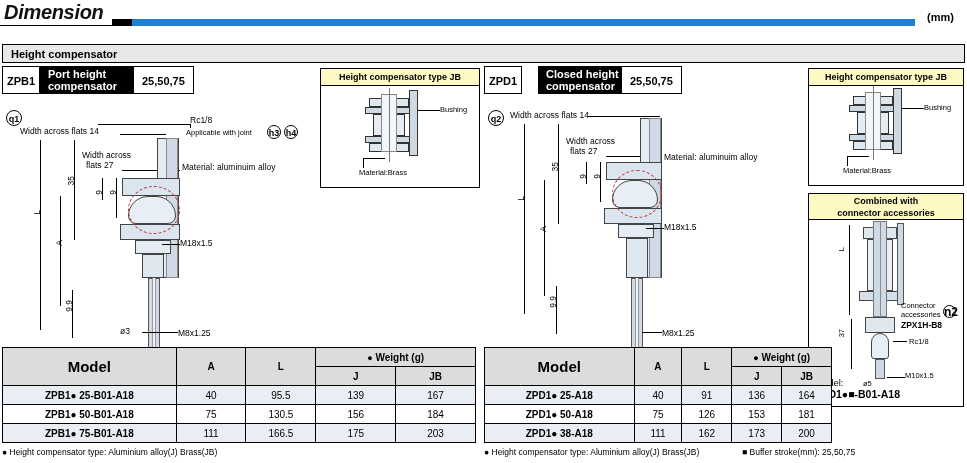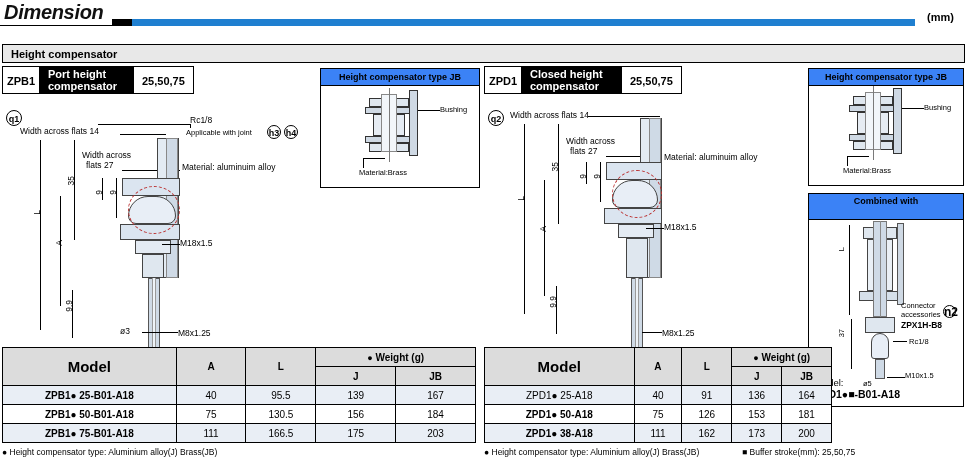--- a/index.html
+++ b/index.html
@@ -67,21 +67,21 @@
     position:absolute; top:0; height:28px;
     border:1px solid #000; border-left:none; background:#fff;
     font-size:11px; font-weight:bold; line-height:28px; padding:0 8px;
   }
   
   .inset {
     position:absolute; border:1px solid #000; background:#fff;
   }
   .inset-title {
     position:absolute; left:0; top:0; width:100%;
-    border-bottom:1px solid #000; background:#3b82f6;
+    border-bottom:1px solid #000; background:#fef9c3;
     font-size:9px; font-weight:bold; text-align:center; line-height:16px; height:17px;
   }
   
   .draw { position:absolute; }
   .circ {
     border:1px solid #000; border-radius:50%;
     background:#fff; font-size:9px; font-weight:bold;
     text-align:center; display:inline-block;
   }
   .lbl-txt { position:absolute; font-size:8.5px; white-space:nowrap; }
@@ -254,21 +254,21 @@
     </tbody>
   </table>
 
   <div class="footnote" style="position:absolute; left:0; top:381px;">● Height compensator type: Aluminium alloy(J) Brass(JB)</div>
 </div>
 
 <div class="col col-right">
 
   <div class="title-row">
     <div class="code-box">ZPD1</div>
-    <div class="name-box" style="width:114px;">
+    <div class="name-box" style="width:114px;margin-left:16px;">
       <div>Closed height</div>
       <div>compensator</div>
     </div>
     <div class="stroke-box" style="left:138px;">25,50,75</div>
   </div>
 
   <div class="inset" style="left:324px; top:2px; width:156px; height:118px;">
     <div class="inset-title">Height compensator type JB</div>
     <div class="draw" style="left:0;top:17px;width:154px;height:99px;">
       <div class="part" style="left:44px; top:10px; width:40px; height:9px; background:#dfe7ef; border:1px solid #333;"></div>
@@ -283,20 +283,21 @@
       <div class="lbl-txt small" style="left:115px; top:17px;">Bushing</div>
       <div class="ln ln-h" style="left:38px; top:70px; width:22px;"></div>
       <div class="ln ln-v" style="left:38px; top:70px; height:10px;"></div>
       <div class="lbl-txt small" style="left:34px; top:80px;">Material:Brass</div>
     </div>
   </div>
 
   <div class="inset" style="left:324px; top:127px; width:156px; height:214px;">
     <div class="inset-title" style="height:26px; line-height:12px; padding-top:1px;">
       <div>Combined with</div>
+      <div>connector accessories</div>
     </div>
     <div class="draw" style="left:0; top:27px; width:154px; height:181px;">
 
       <div class="part" style="left:54px; top:6px; width:34px; height:12px; background:#dfe7ef; border:1px solid #444;"></div>
       <div class="part" style="left:58px; top:18px; width:26px; height:52px; background:#eaf0f6; border:1px solid #444;"></div>
       <div class="part" style="left:50px; top:70px; width:42px; height:10px; background:#d6e0ea; border:1px solid #444;"></div>
       <div class="part" style="left:64px; top:0px; width:14px; height:96px; background:#cfdae6; border:1px solid #777;"></div>
       <div class="part" style="left:88px; top:2px; width:7px; height:82px; background:#cfd9e4; border:1px solid #555;"></div>
       <div class="ln ln-v" style="left:71px; top:0px; height:120px; background:#8a8a8a;"></div>
 
@@ -375,21 +376,21 @@
           <span>Weight (g)</span>
         </th>
       </tr>
       <tr>
         <th style="width:50px;">J</th>
         <th style="width:50px;">JB</th>
       </tr>
     </thead>
     <tbody>
       <tr class="shade">
-        <td style="font-weight:normal;">ZPD1● 25-A18</td>
+        <td style="font-weight:bold;">ZPD1● 25-A18</td>
         <td>40</td>
         <td>91</td>
         <td>136</td>
         <td>164</td>
       </tr>
       <tr>
         <td style="font-weight:bold;">ZPD1● 50-A18</td>
         <td>75</td>
         <td>126</td>
         <td>153</td>

